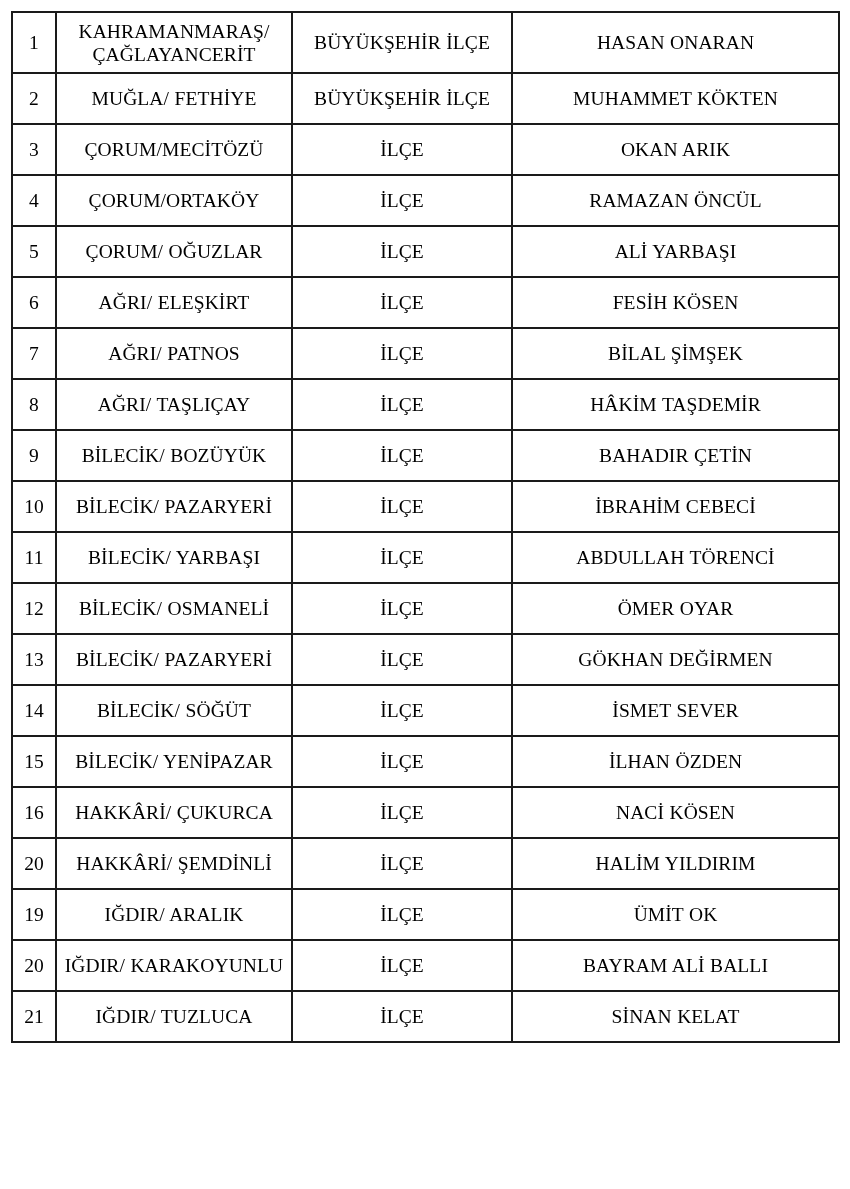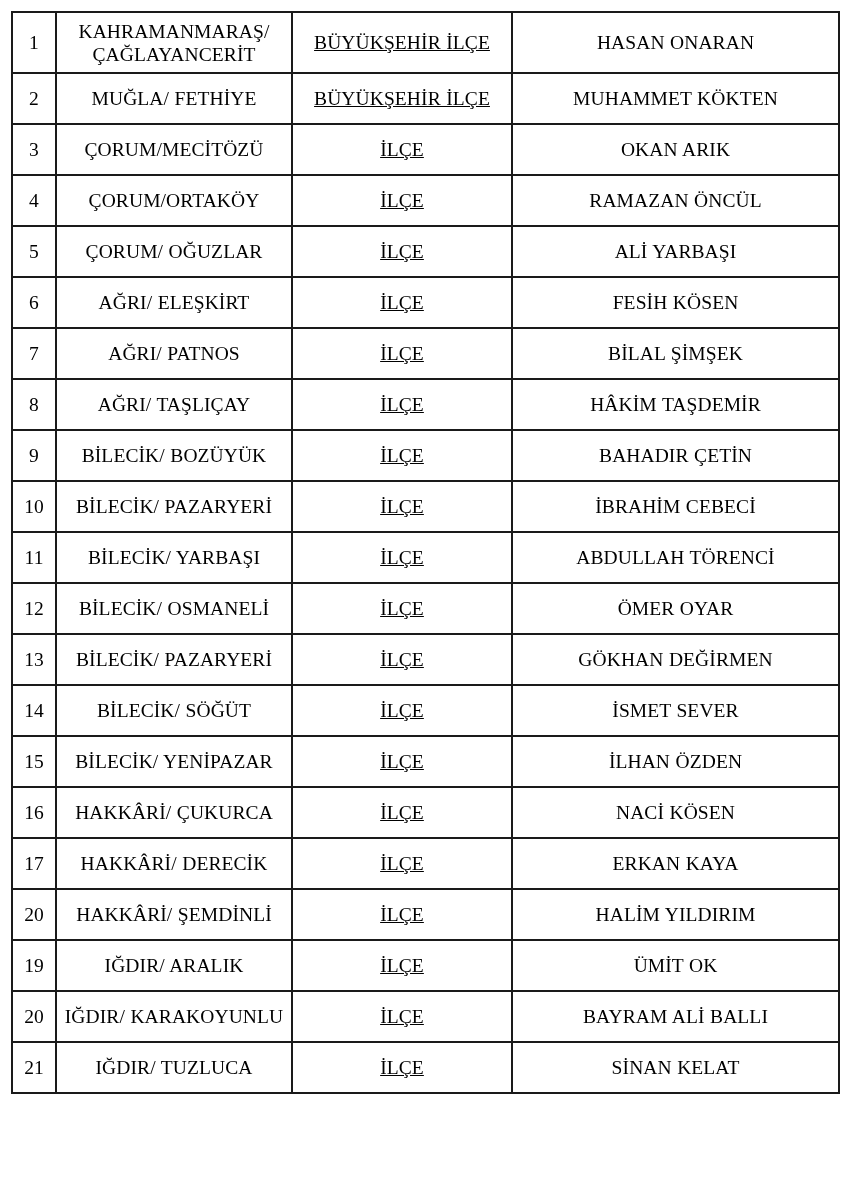--- a/index.html
+++ b/index.html
@@ -65,21 +65,20 @@
     padding-left: 0;
     padding-right: 0;
   }
 
   td.cell-place {
     white-space: pre-line;
   }
 
   td.cell-type {
     font-size: 19.5px;
-    text-decoration: underline;
   }
 
   td.cell-person {
     font-size: 19.5px;
   }
 </style>
 </head>
 <body>
 
 <div class="page">
@@ -183,26 +182,20 @@
             <td class="cell-type">İLÇE</td>
             <td class="cell-person">İLHAN ÖZDEN</td>
           </tr>
           <tr>
             <td class="cell-no">16</td>
             <td class="cell-place">HAKKÂRİ/ ÇUKURCA</td>
             <td class="cell-type">İLÇE</td>
             <td class="cell-person">NACİ KÖSEN</td>
           </tr>
           <tr>
-            <td class="cell-no">17</td>
-            <td class="cell-place">HAKKÂRİ/ DERECİK</td>
-            <td class="cell-type">İLÇE</td>
-            <td class="cell-person">ERKAN KAYA</td>
-          </tr>
-          <tr>
             <td class="cell-no">20</td>
             <td class="cell-place">HAKKÂRİ/ ŞEMDİNLİ</td>
             <td class="cell-type">İLÇE</td>
             <td class="cell-person">HALİM YILDIRIM</td>
           </tr>
           <tr>
             <td class="cell-no">19</td>
             <td class="cell-place">IĞDIR/ ARALIK</td>
             <td class="cell-type">İLÇE</td>
             <td class="cell-person">ÜMİT OK</td>

